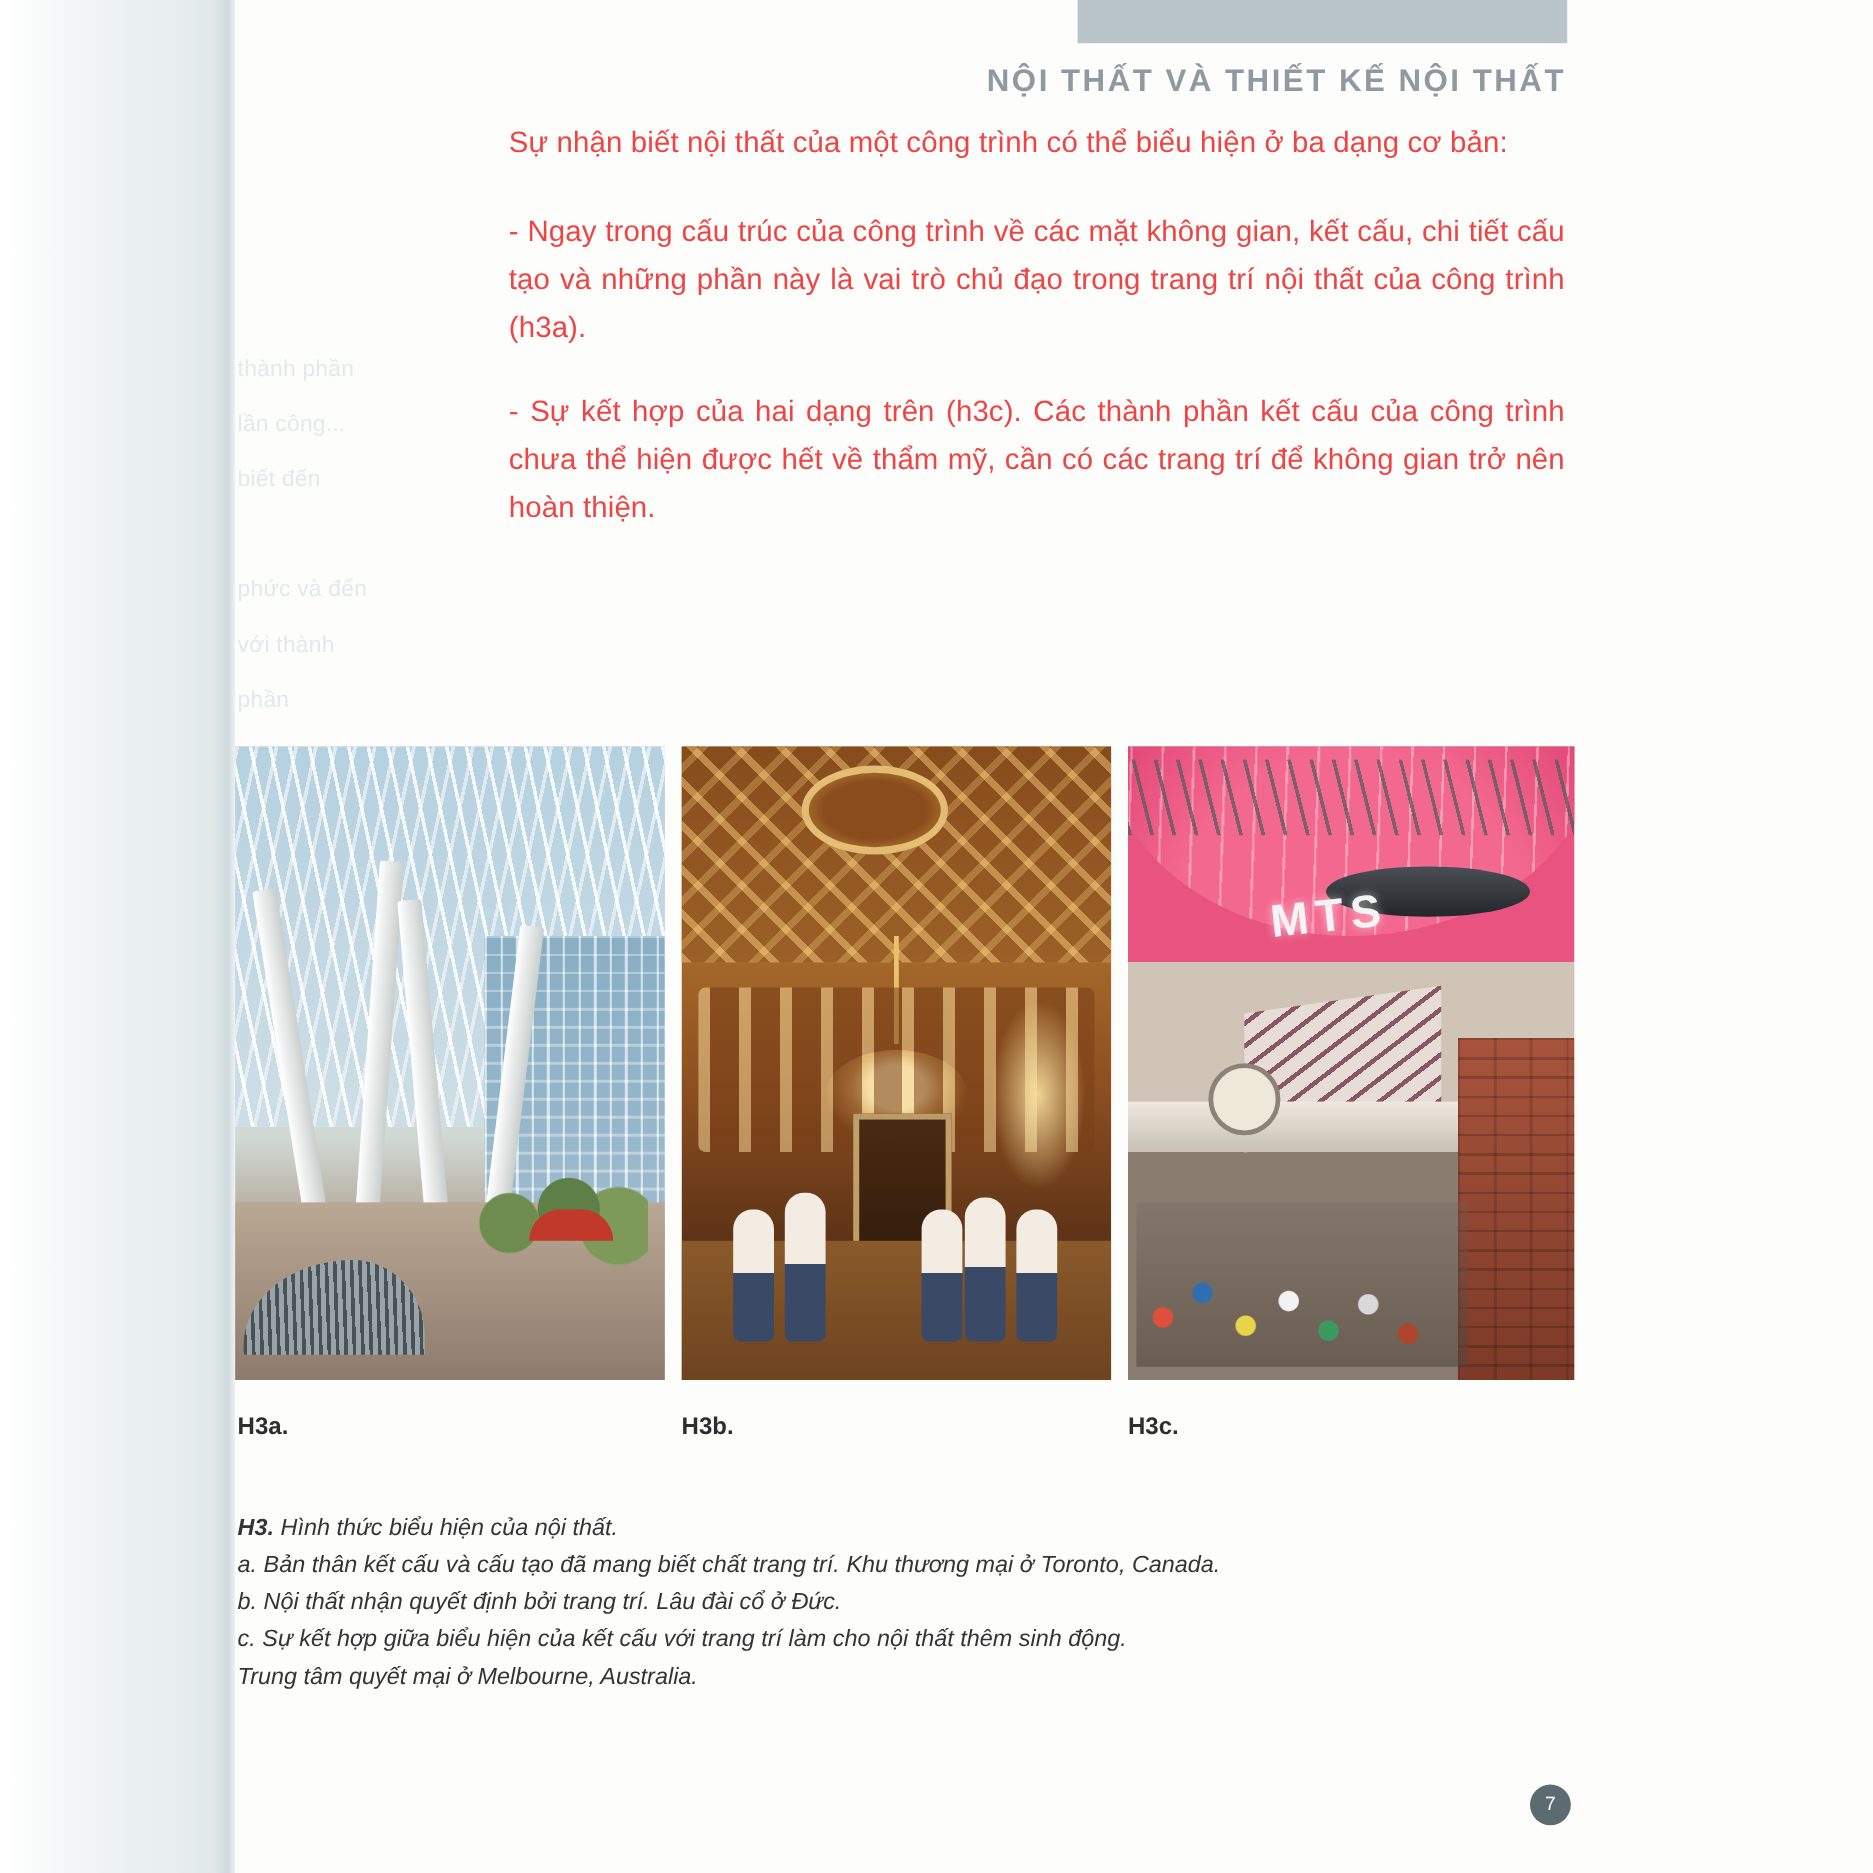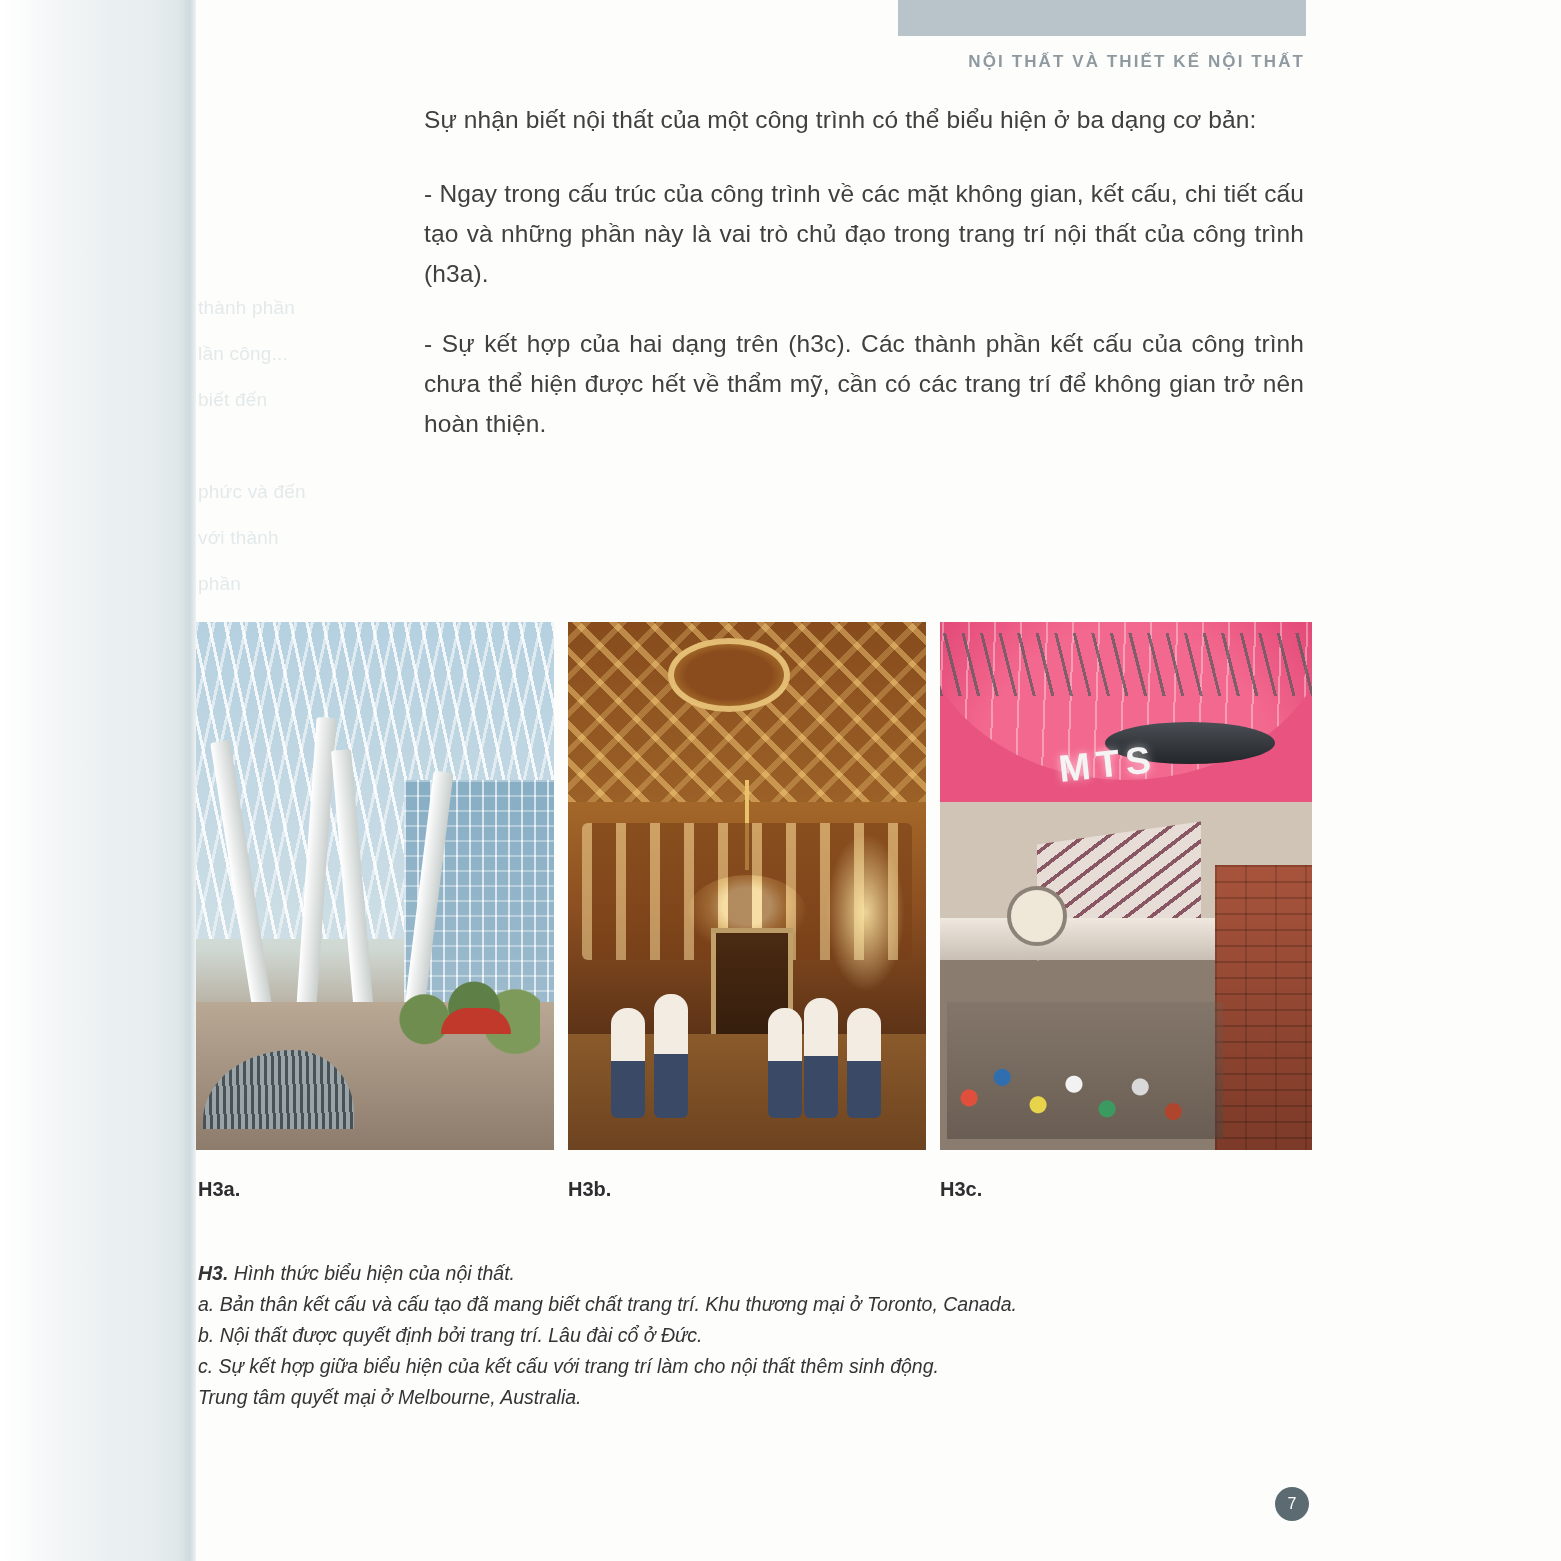--- a/index.html
+++ b/index.html
@@ -61,38 +61,38 @@
     top: 0;
     width: 408px;
     height: 36px;
     background: #b8c4c9;
   }
 
   .header-title {
     position: absolute;
     right: 256px;
     top: 52px;
-    font-size: 17px;
+    font-size: 26px;
     letter-spacing: 2.1px;
     color: #8f9aa0;
     font-weight: bold;
     text-align: center;
   }
 
   
   .content {
     position: absolute;
     left: 424px;
     top: 100px;
     width: 880px;
   }
   .para {
     font-size: 24.5px;
     line-height: 40px;
-    color: #404040;
+    color: #ef4444;
     margin: 0 0 30px 0;
     text-align: justify;
     letter-spacing: .1px;
   }
   .para.first { margin-bottom: 34px; }
 
   
   .figures {
     position: absolute;
     left: 196px;
@@ -396,20 +396,20 @@
     <div class="cap cap-a">H3a.</div>
     <div class="cap cap-b">H3b.</div>
     <div class="cap cap-c">H3c.</div>
   </div>
 
   <div class="legend">
     <div>
       <span class="lead">H3.</span><span> Hình thức biểu hiện của nội thất.</span>
     </div>
     <div>a. Bản thân kết cấu và cấu tạo đã mang biết chất trang trí. Khu thương mại ở Toronto, Canada.</div>
-    <div>b. Nội thất được quyết định bởi trang trí. Lâu đài cổ ở Đức.</div>
+    <div>b. Nội thất nhận quyết định bởi trang trí. Lâu đài cổ ở Đức.</div>
     <div>c. Sự kết hợp giữa biểu hiện của kết cấu với trang trí làm cho nội thất thêm sinh động.</div>
     <div>Trung tâm quyết mại ở Melbourne, Australia.</div>
   </div>
 
   <div class="page-num">7</div>
 
 </div>
 
 </body></html>

